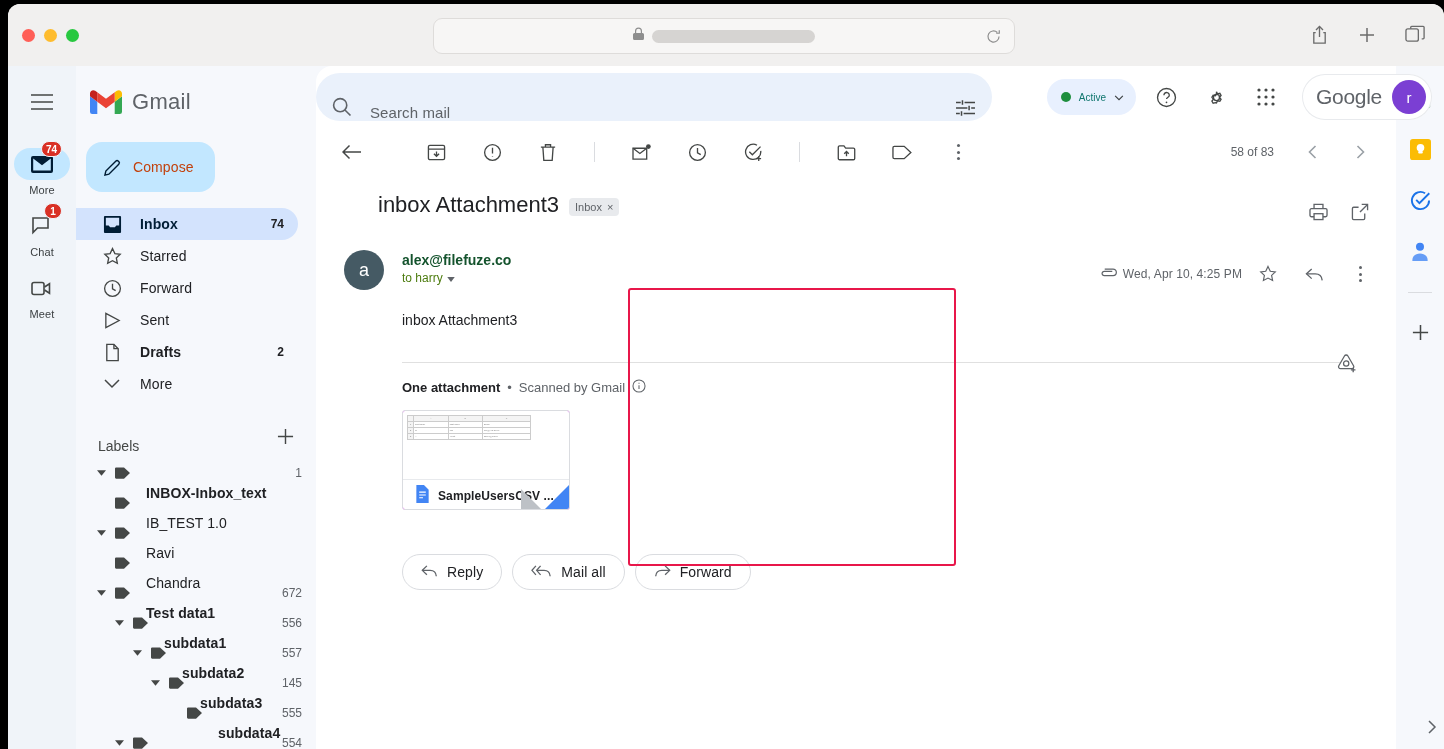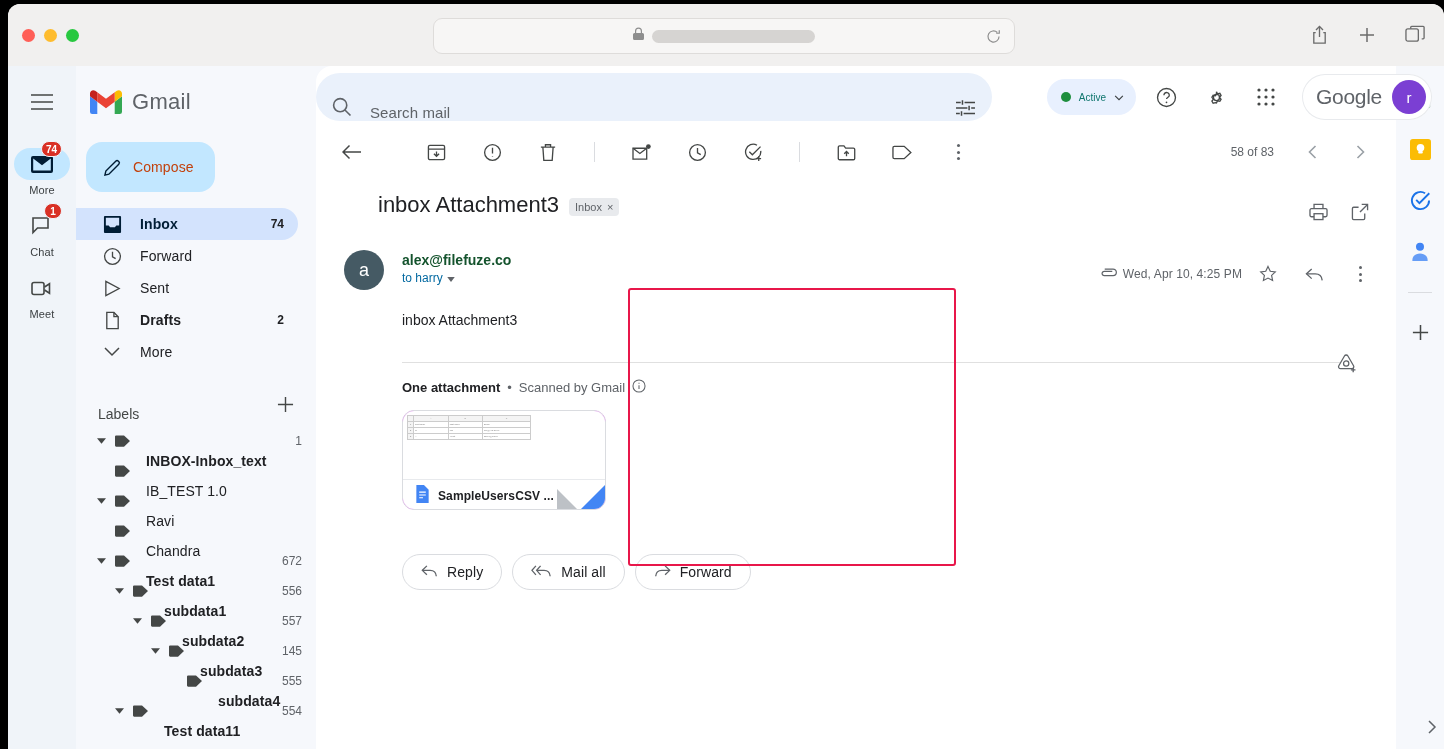--- a/index.html
+++ b/index.html
@@ -152,36 +152,36 @@
   .msg { padding: 18px 16px 0 16px; position: relative; }
   .msg-head { display: flex; align-items: flex-start; }
   .avatar {
     width: 40px; height: 40px; border-radius: 50%;
     background: #455a64; color: #fff;
     display: flex; align-items: center; justify-content: center;
     font-size: 18px; flex: none; margin-left: 12px;
   }
   .sender-block { margin-left: 18px; padding-top: 2px; }
   .sender { font-size: 14px; font-weight: 700; color: #14532d; }
-  .recipient { font-size: 12px; color: #0369a1; margin-top: 3px; display: flex; align-items: center; gap: 4px; }
+  .recipient { font-size: 12px; color: #4d7c0f; margin-top: 3px; display: flex; align-items: center; gap: 4px; }
   .msg-meta { margin-left: auto; display: flex; align-items: center; gap: 6px; padding-top: 4px; }
   .msg-date { font-size: 12px; color: #5f6368; letter-spacing: .1px; }
   .body { margin-left: 70px; margin-top: 18px; font-size: 14px; color: #202124; }
   .att-sep { margin: 34px 0 0 70px; margin-right: 40px; border-top: 1px solid #e0e0e0; }
   .att-head {
     margin-left: 70px; margin-top: 16px;
     display: flex; align-items: center; gap: 7px;
     font-size: 13px; color: #5f6368;
   }
   .att-head b { color: #202124; font-size: 13px; }
   .drive-add { position: absolute; right: 38px; top: 122px; cursor: pointer; }
   .att-card {
     margin-left: 70px; margin-top: 14px;
-    width: 204px; height: 100px;
-    border: 1px solid #dadce0; border-radius: 12px;
+    width: 168px; height: 100px;
+    border: 1px solid #dadce0; border-radius: 3px;
     background: #d946ef; overflow: hidden; position: relative; cursor: pointer;
   }
   .att-preview { height: 68px; background: #fff; overflow: hidden; padding: 4px 0 0 4px; }
   .mini-table { border-collapse: collapse; width: 124px; }
   .mini-table td {
     border: 0.4px solid #ccc; height: 5px; font-size: 2.2px;
     color: #777; padding: 0 1px; line-height: 5px; overflow: hidden;
     white-space: nowrap;
   }
   .mini-table td.idx { width: 6px; background: #f4f4f4; text-align: center; }
@@ -370,20 +370,29 @@
 
       <div class="navlist">
         <div class="nav sel">
           <span class="nico">
               <svg width="19" height="19" viewBox="0 0 20 20" fill="#001d35">
                 <path d="M2 1h16a1 1 0 011 1v16a1 1 0 01-1 1H2a1 1 0 01-1-1V2a1 1 0 011-1zm1 2v8h3l1.5 2h5L14 11h3V3H3z"></path>
               </svg>
             </span>
           <span class="ntext">Inbox</span>
           <span class="ncount">74</span>
+        </div>
+        <div class="nav">
+          <span class="nico">
+              <svg width="19" height="19" viewBox="0 0 20 20" fill="none" stroke="#444746" stroke-width="1.4">
+                <path d="M10 1.6l2.5 5.3 5.6.7-4.1 3.9 1.1 5.7L10 14.5 4.9 17.2 6 11.5 1.9 7.6l5.6-.7L10 1.6z"></path>
+              </svg>
+            </span>
+          <span class="ntext">Starred</span>
+          <span class="ncount"></span>
         </div>
         <div class="nav">
           <span class="nico">
               <svg width="19" height="19" viewBox="0 0 20 20" fill="none" stroke="#444746" stroke-width="1.4">
                 <circle cx="10" cy="10" r="8.3"></circle>
                 <path d="M10 5v5.3l3.3 2"></path>
               </svg>
             </span>
           <span class="ntext">Forward</span>
           <span class="ncount"></span>

